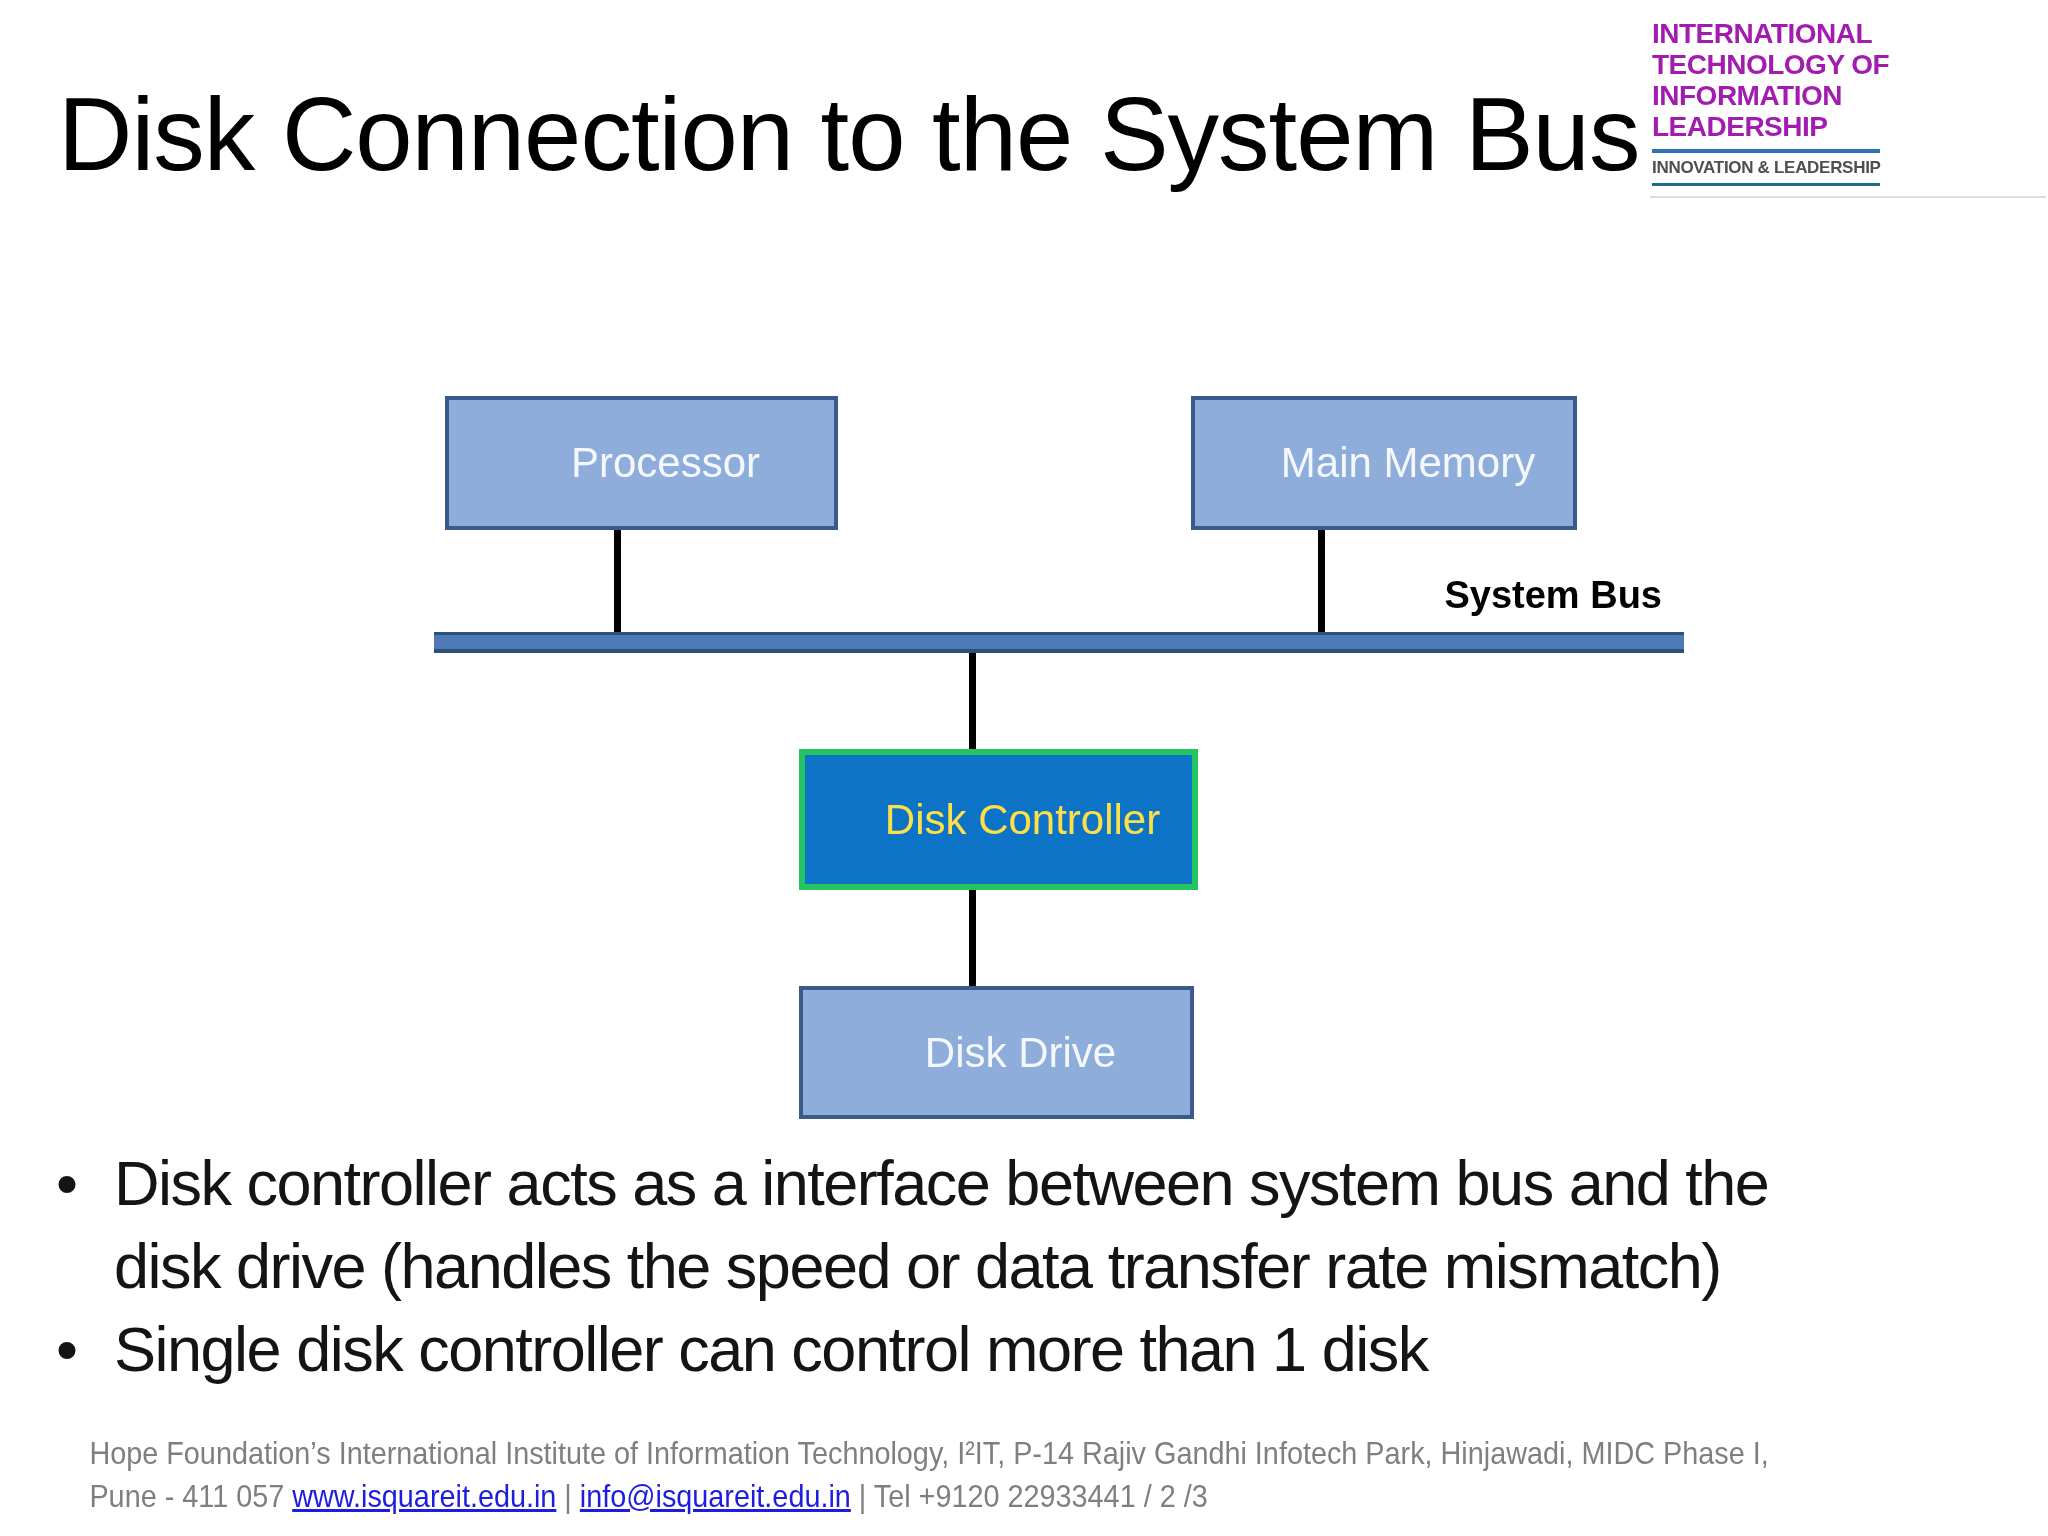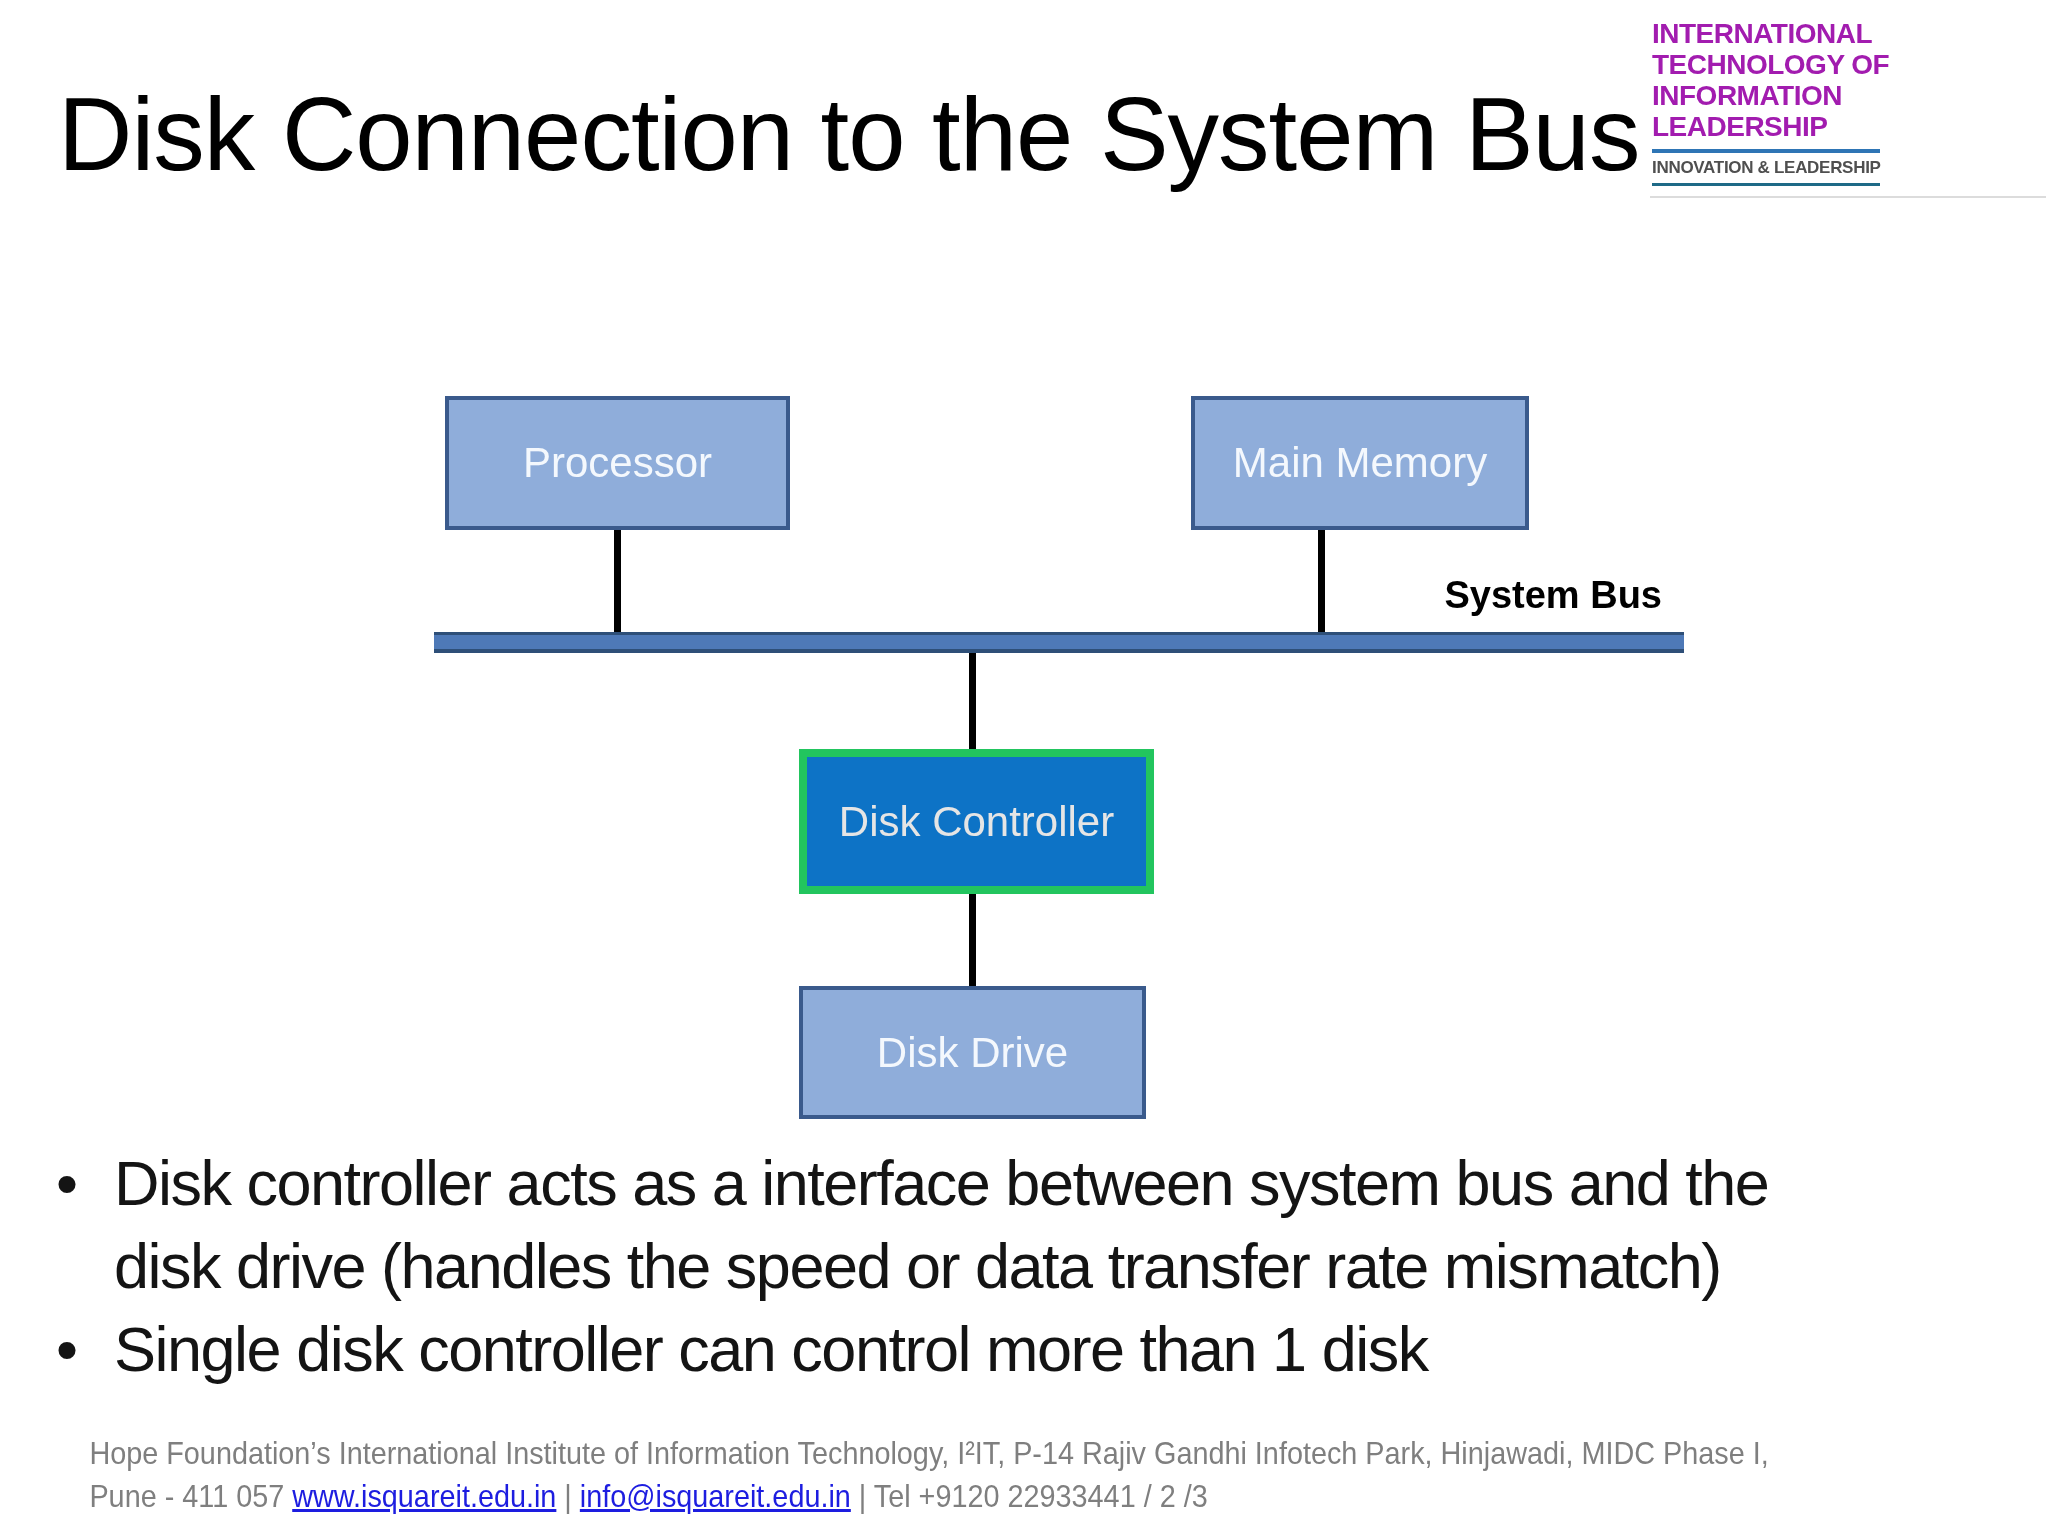--- a/index.html
+++ b/index.html
@@ -21,23 +21,23 @@
   .org{padding-top:6px;}
   .org-line{font-size:28px;font-weight:700;color:#a21caf;line-height:31px;
             letter-spacing:-0.5px;white-space:nowrap;}
   .rule-blue{height:4px;background:#2e75b5;margin:7px 0 5px;width:228px;}
   .tagline{font-size:17px;font-weight:700;color:#4f4f4f;letter-spacing:-0.3px;white-space:nowrap;}
   .rule-teal{height:3px;background:#1e6a87;margin-top:5px;width:228px;}
   .logo-baseline{position:absolute;left:1650px;top:196px;width:396px;height:2px;background:#dcdcdc;}
 
   
   .node{position:absolute;display:flex;align-items:center;justify-content:center;
-        font-size:42px;color:#f4f8fd;}
+        font-size:42px;color:#f4f8fd;padding-left:48px;}
   .node-light{background:#8fadda;border:4px solid #3a5a8c;}
-  .node-dark{background:#0d73c6;border:8px solid #22c55e;color:#e5e5e5;text-align:center;}
+  .node-dark{background:#0d73c6;border:6px solid #22c55e;color:#fde047;text-align:center;}
   #node-processor{left:445px;top:396px;width:337px;height:126px;}
   #node-main-memory{left:1152px;top:396px;width:330px;height:126px;margin-left:39px;}
   #node-disk-controller{left:799px;top:749px;width:339px;height:129px;}
   #node-disk-drive{left:799px;top:986px;width:339px;height:125px;justify-content:center;}
 
   .bus{position:absolute;left:434px;top:632px;width:1250px;height:14px;
        background:#4e79b7;border-top:3px solid #2e4f78;border-bottom:4px solid #2e4f78;}
   .bus-label{position:absolute;left:1400px;top:574px;width:262px;text-align:right;
              font-size:38px;font-weight:700;color:#000;white-space:nowrap;}
 

